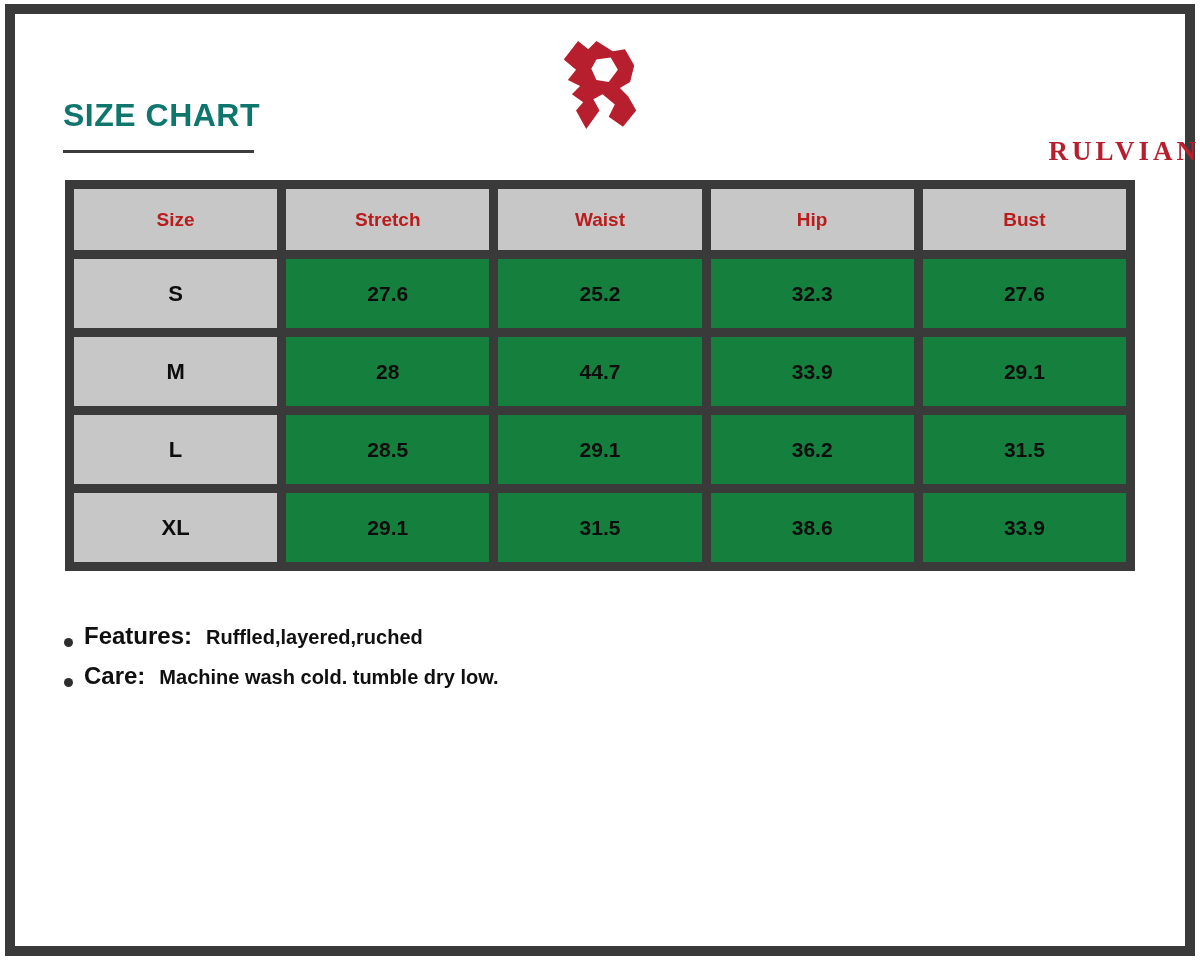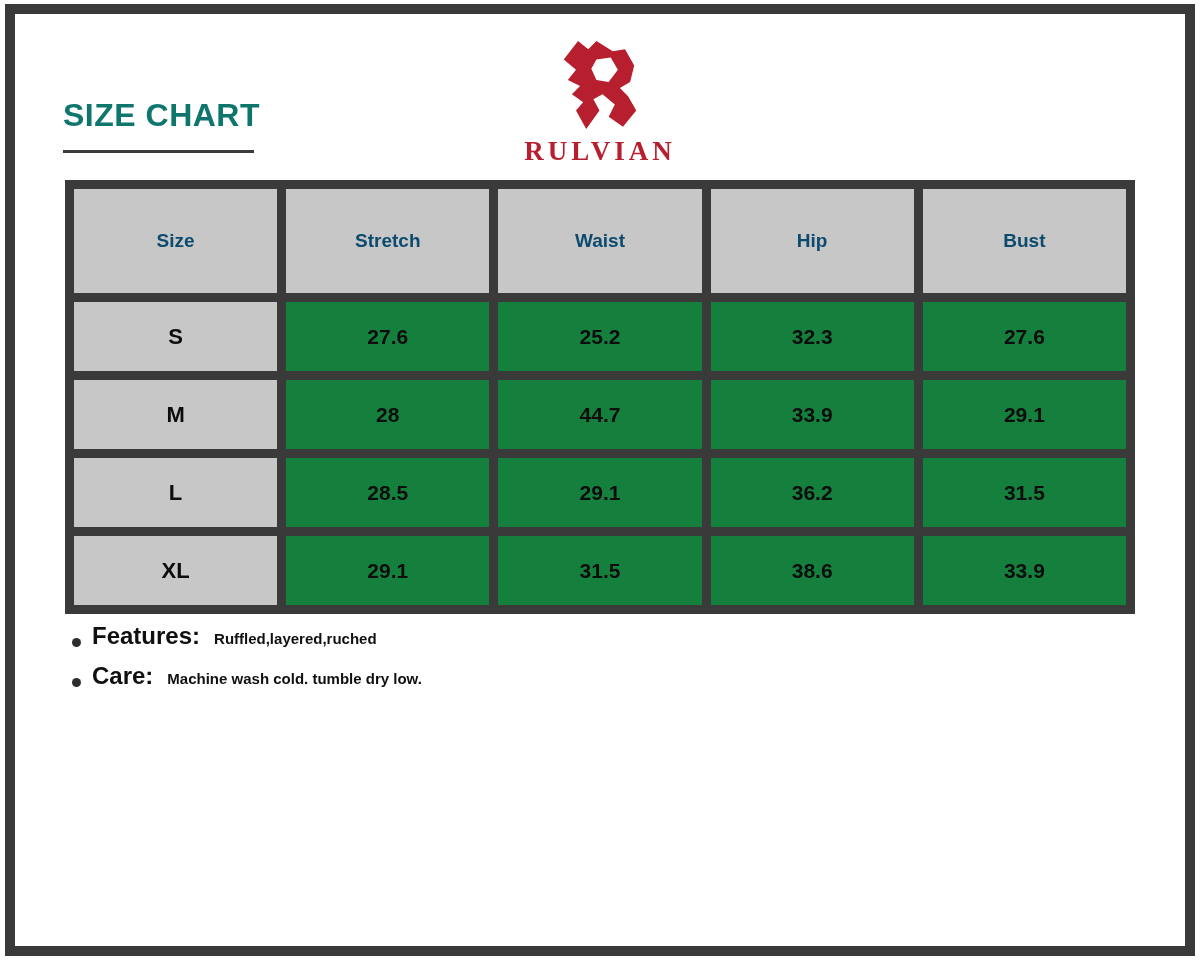--- a/index.html
+++ b/index.html
@@ -30,21 +30,21 @@
   .title-underline {
     position:absolute;
     left:63px; top:150px;
     width:191px; height:3px;
     background:#3c3c3c;
   }
   
   .brand-block {
     position:absolute;
     left:0; right:0; top:37px;
-    text-align:center;
+    text-align:right;
   }
   .brand-logo { display:block; margin:0 auto; }
   .brand-name {
     display:block;
     margin-top:3px;
     font-family:"Liberation Serif", serif;
     font-weight:bold;
     font-size:27px;
     letter-spacing:4px;
     color:#b71f2e;
@@ -60,30 +60,30 @@
     table-layout:fixed;
   }
   .size-table th, .size-table td {
     text-align:center;
     vertical-align:middle;
     font-weight:bold;
     width:20%;
   }
   .size-table th {
     background:#c7c7c7;
-    height:104px;
+    height:61px;
     font-size:19px;
-    color:#0c4a6e;
+    color:#b91c1c;
   }
   .size-table td { background:#15803d; height:69px; font-size:21px; color:#0d0d0d; }
   .size-table td.size-cell { background:#c7c7c7; font-size:22px; }
   
   .details {
     position:absolute;
-    left:72px; top:622px;
+    left:64px; top:622px;
   }
   .detail-row {
     display:flex;
     align-items:baseline;
     height:40px;
   }
   .bullet-dot {
     width:9px; height:9px;
     border-radius:50%;
     background:#2e2e2e;
@@ -92,21 +92,21 @@
     flex:0 0 auto;
   }
   .detail-label {
     font-size:24px;
     font-weight:bold;
     color:#101010;
     margin-right:14px;
     white-space:nowrap;
   }
   .detail-value {
-    font-size:15px;
+    font-size:20px;
     font-weight:bold;
     color:#101010;
     white-space:nowrap;
   }
 </style>
 </head>
 <body>
 
 <div class="frame"></div>
 

